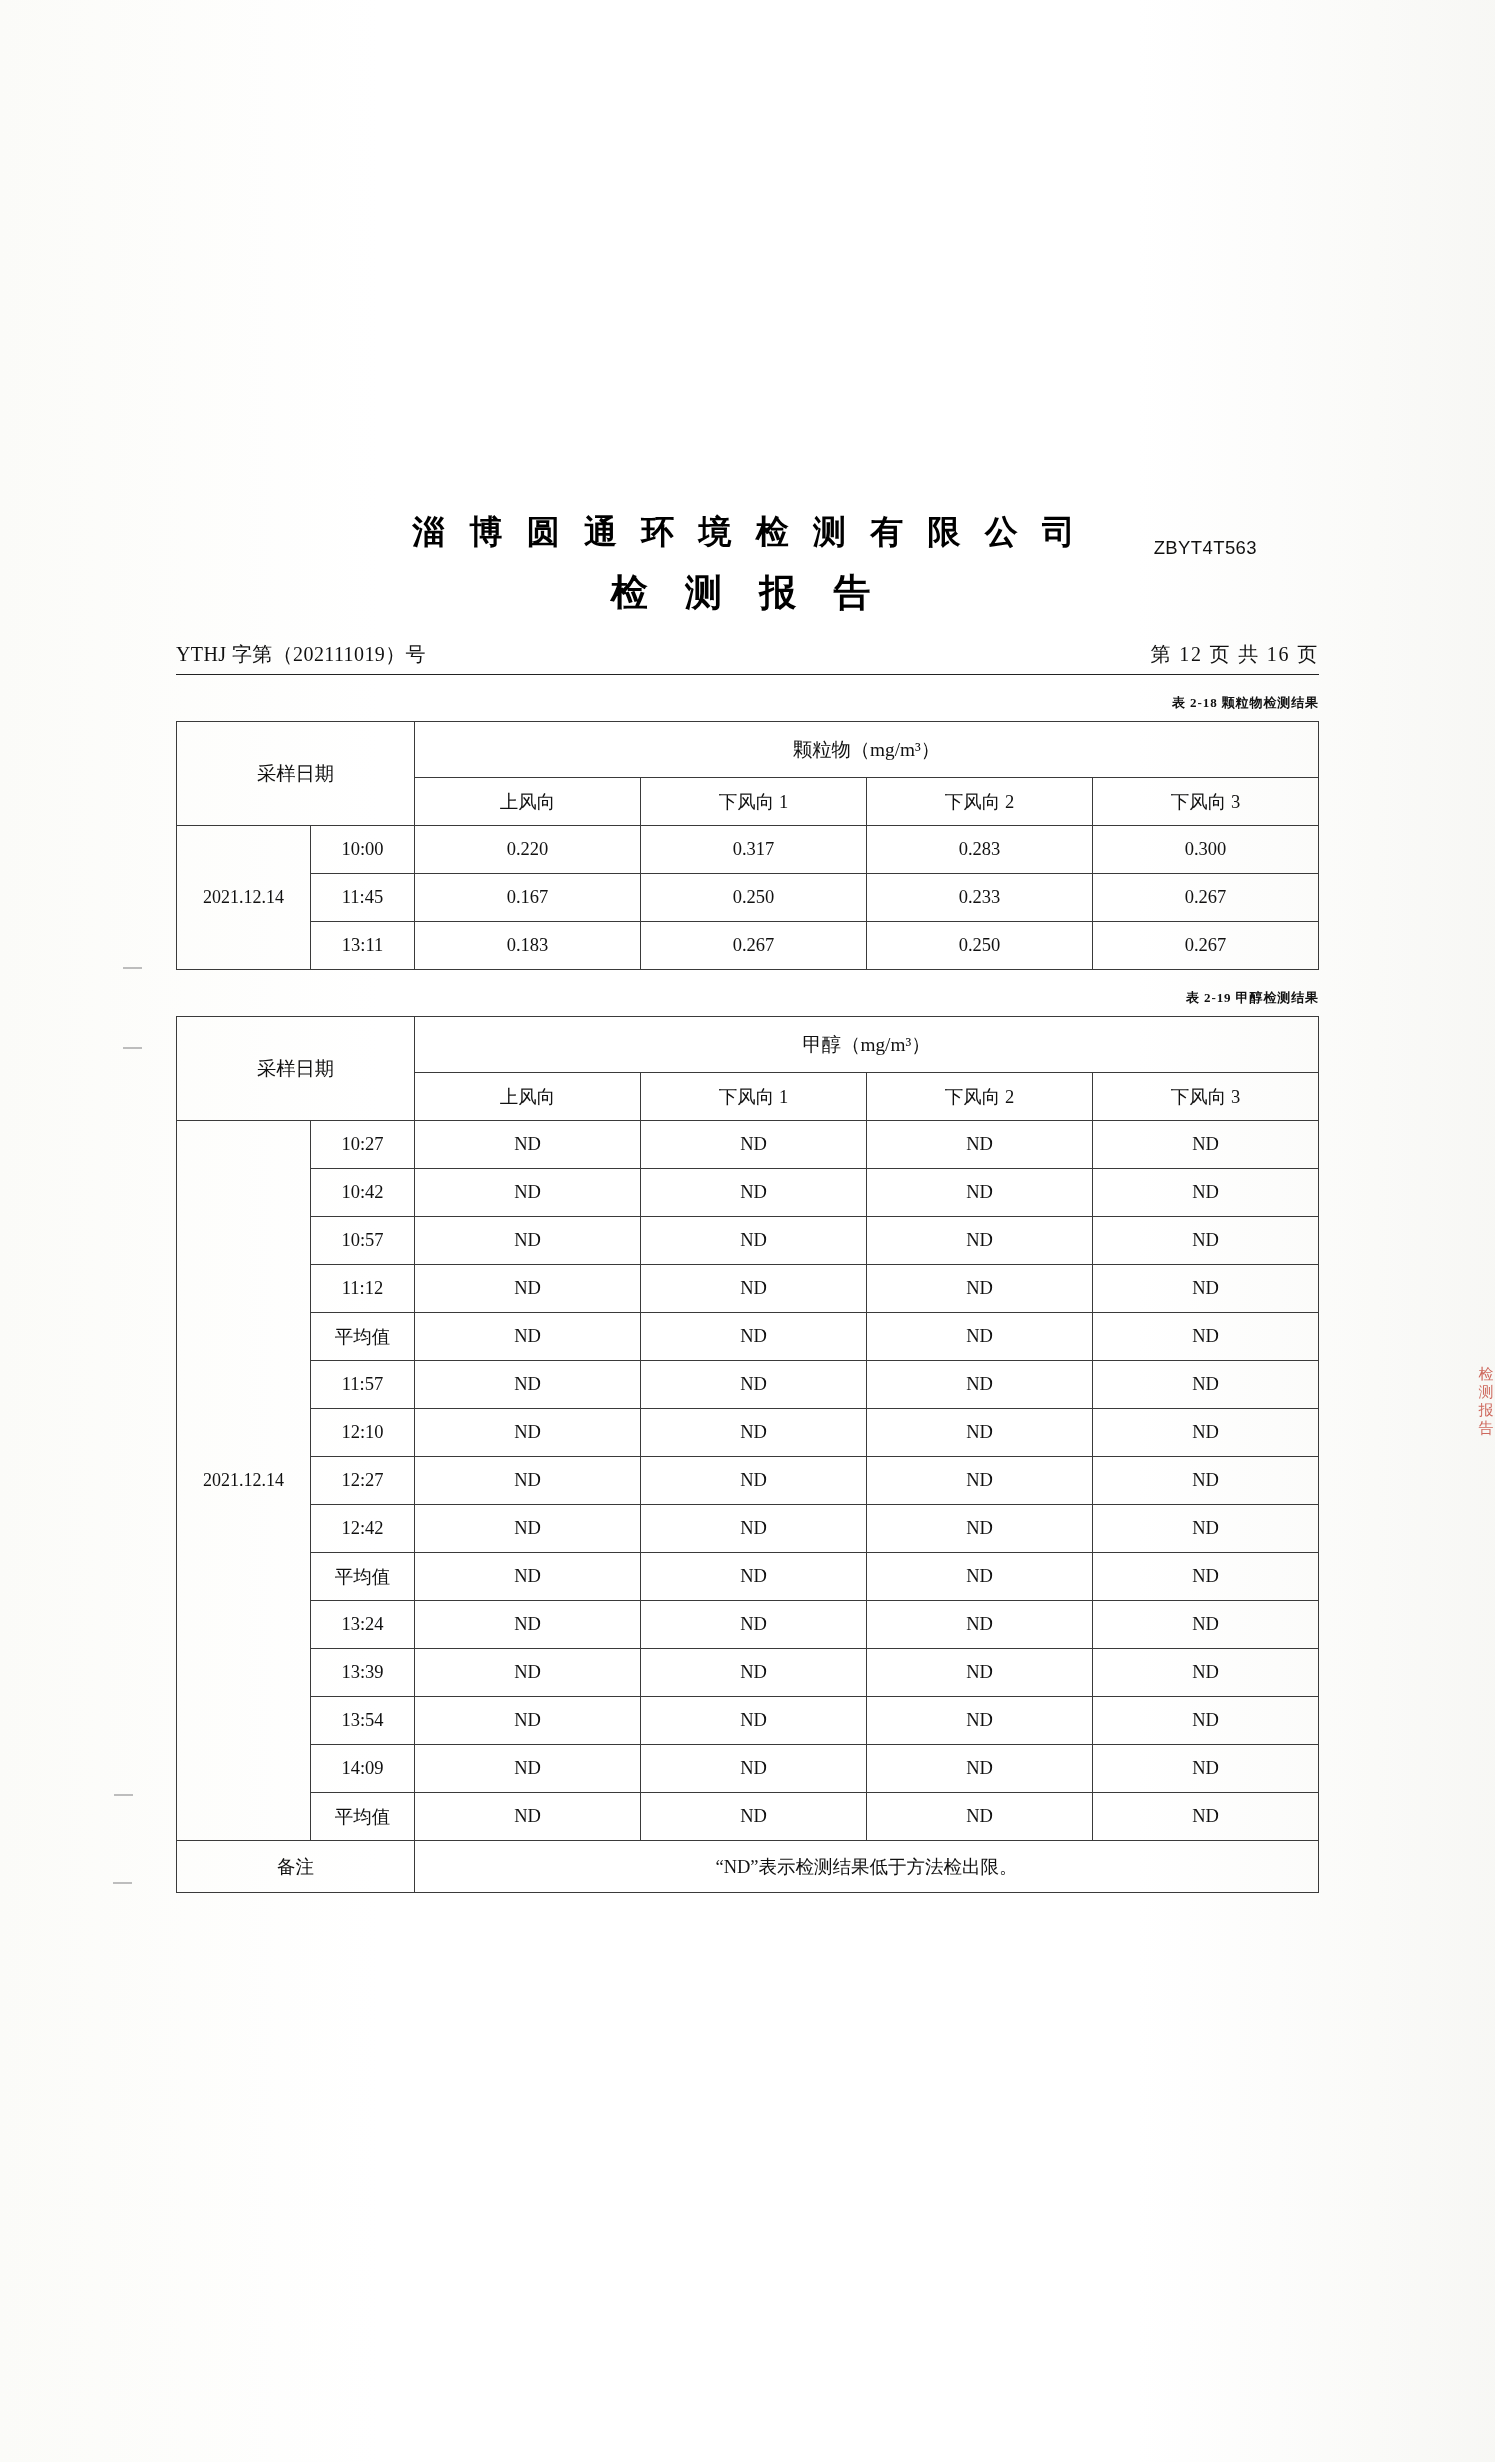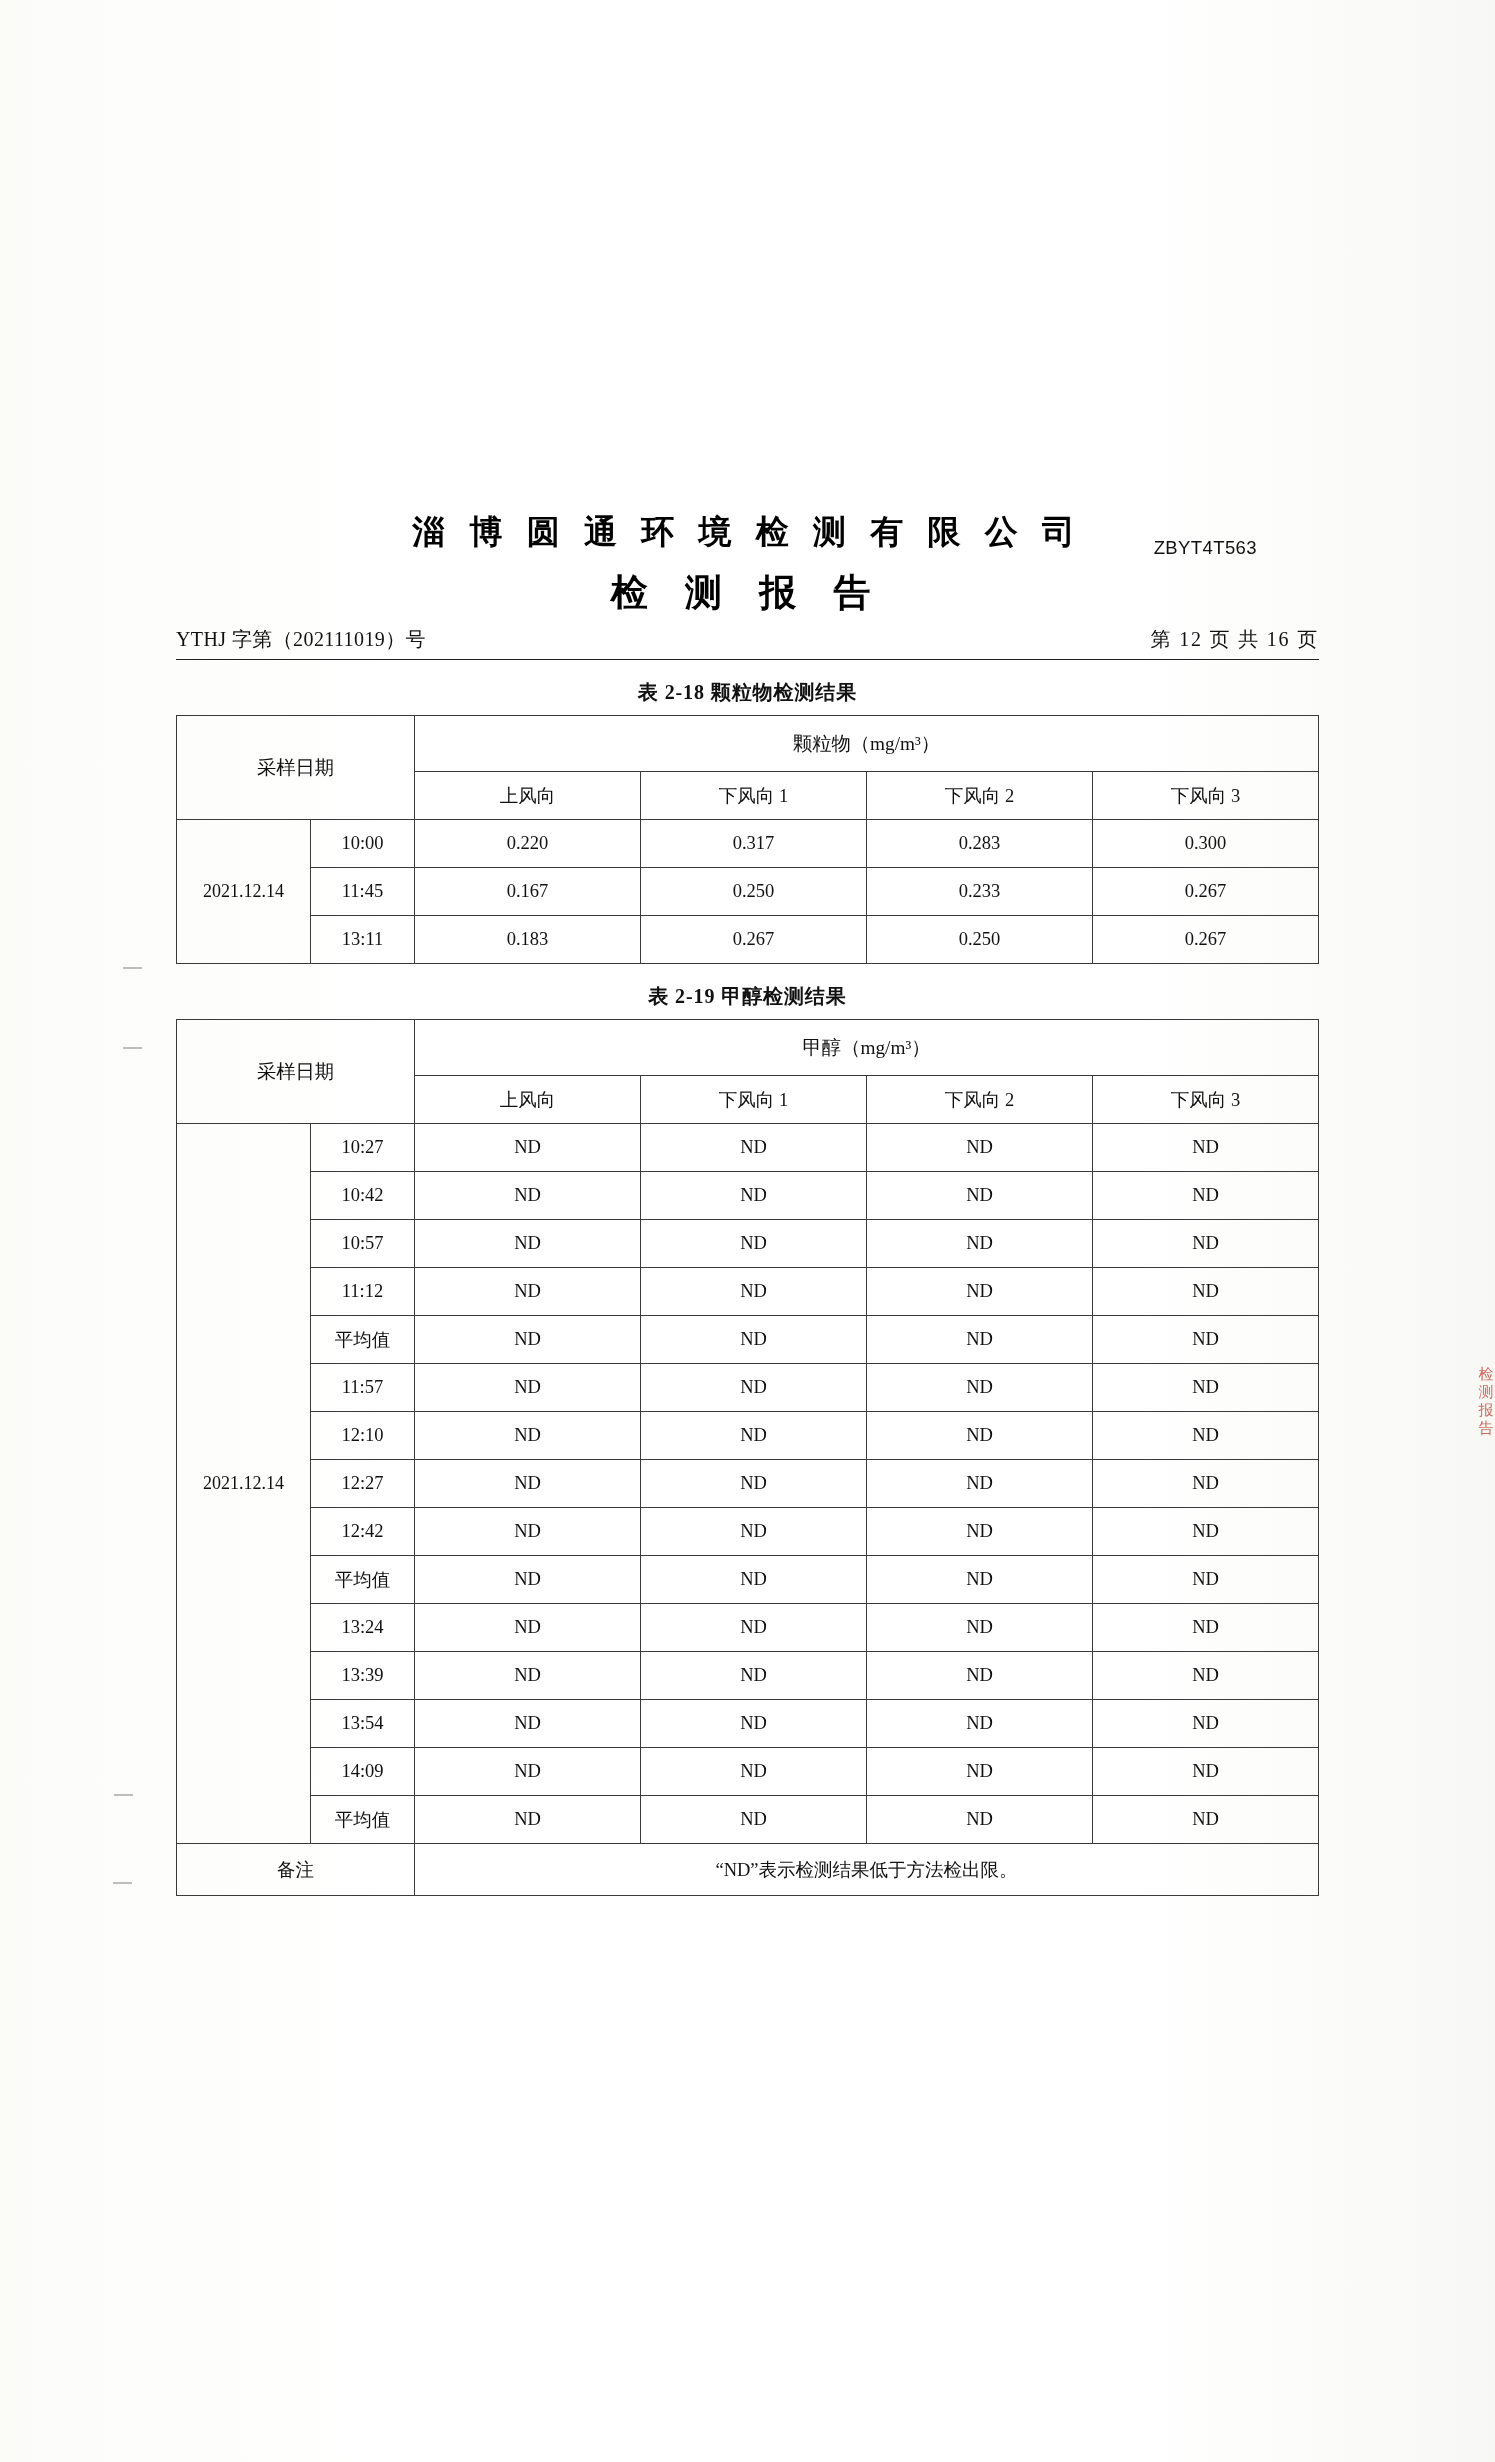--- a/index.html
+++ b/index.html
@@ -59,34 +59,34 @@
   }
   .report-title {
     text-align: center;
     font-size: 37px;
     font-weight: bold;
     letter-spacing: 14px;
     margin-top: 5.3px;
     color: #000;
   }
   .meta-row {
-    margin-top: 8px;
+    margin-top: 23px;
     border-bottom: 1.4px solid #222;
     padding-bottom: 5.3px;
     display: flex;
     justify-content: space-between;
     align-items: flex-end;
     font-size: 20px;
   }
   .meta-left { letter-spacing: 0.4px; }
   .meta-right { letter-spacing: 1.8px; }
 
   .table-caption {
-    text-align: center;
-    font-size: 20px;
+    text-align: right;
+    font-size: 13px;
     font-weight: bold;
     margin: 19.3px 0 8.8px 0;
     letter-spacing: 0.9px;
   }
 
   table.rep {
     border-collapse: collapse;
     width: 1143px;
     table-layout: fixed;
   }

